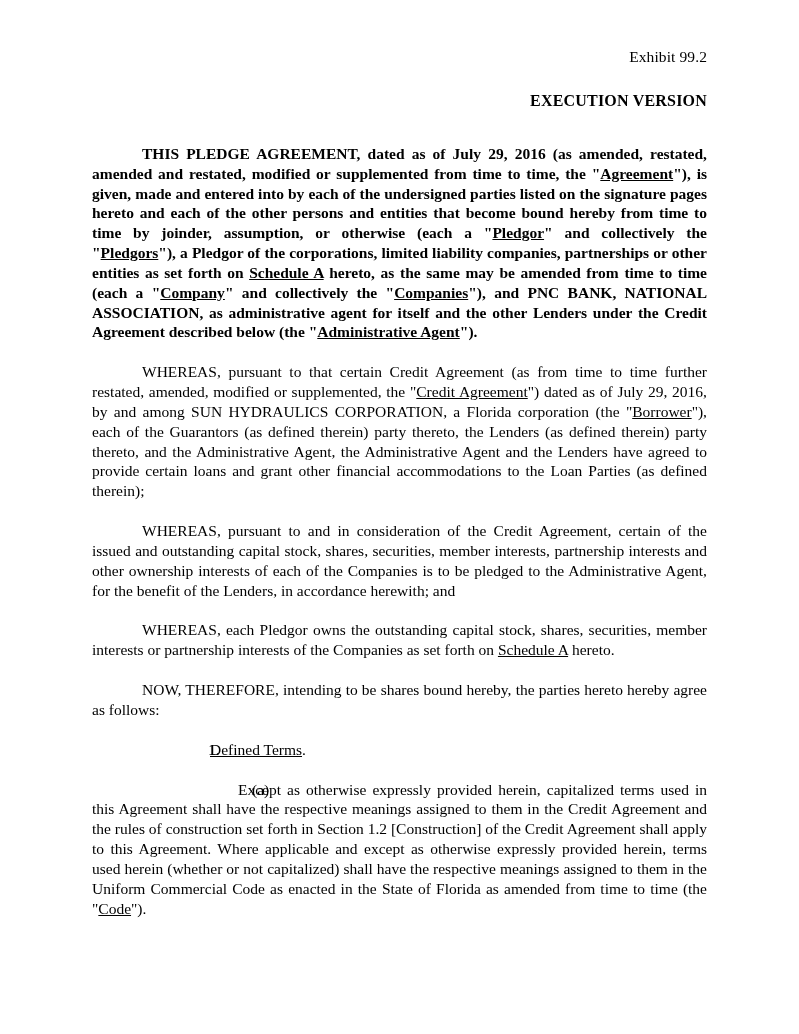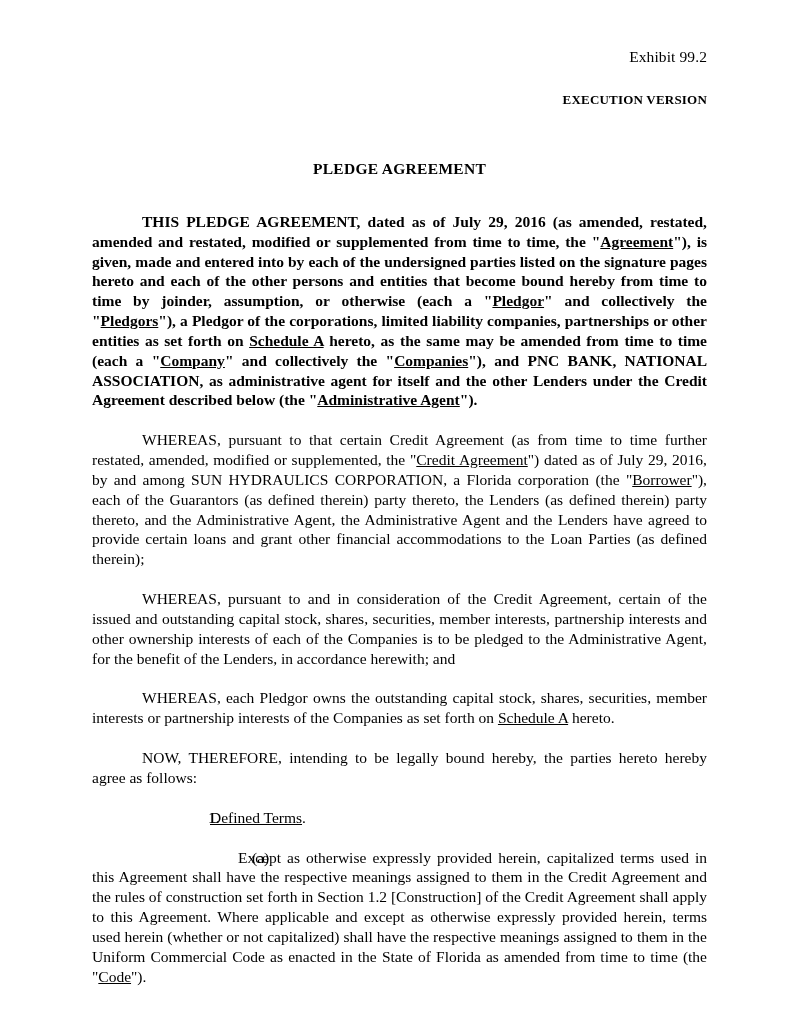--- a/index.html
+++ b/index.html
@@ -25,21 +25,21 @@
   }
   .exhibit-line {
     text-align: right;
     font-size: 15.5px;
     margin-top: 0;
     margin-bottom: 0;
     letter-spacing: 0.1px;
   }
   .execution-version {
     text-align: right;
-    font-size: 13px;
+    font-size: 16px;
     font-weight: bold;
     margin-top: 26px;
     margin-bottom: 0;
     letter-spacing: 0.2px;
   }
   .doc-title {
     text-align: center;
     font-size: 15.5px;
     font-weight: bold;
     margin-top: 52px;
@@ -90,37 +90,36 @@
 </style>
 </head>
 <body>
 
 <div class="page">
 
   <div class="exhibit-line">Exhibit 99.2</div>
 
   <div class="execution-version">EXECUTION VERSION</div>
 
-  <div class="doc-title">PLEDGE AGREEMENT</div>
 
   <p class="body-par first-after-title">
     <span>THIS PLEDGE AGREEMENT, dated as of July 29, 2016 (as amended, restated, amended and restated, modified or supplemented from time to time, the "</span><span class="u">Agreement</span><span>"), is given, made and entered into by each of the undersigned parties listed on the signature pages hereto and each of the other persons and entities that become bound hereby from time to time by joinder, assumption, or otherwise (each a "</span><span class="u">Pledgor</span><span>" and collectively the "</span><span class="u">Pledgors</span><span>"), a Pledgor of the corporations, limited liability companies, partnerships or other entities as set forth on </span><span class="u nowrap">Schedule A</span><span> hereto, as the same may be amended from time to time (each a "</span><span class="u">Company</span><span>" and collectively the "</span><span class="u">Companies</span><span>"), and PNC BANK, NATIONAL ASSOCIATION, as administrative agent for itself and the other Lenders under the Credit Agreement described below (the "</span><span class="u">Administrative Agent</span><span>").</span>
   </p>
 
   <p class="body-par">
     <span>WHEREAS, pursuant to that certain Credit Agreement (as from time to time further restated, amended, modified or supplemented, the "</span><span class="u">Credit Agreement</span><span>") dated as of July 29, 2016, by and among SUN HYDRAULICS CORPORATION, a Florida corporation (the "</span><span class="u">Borrower</span><span>"), each of the Guarantors (as defined therein) party thereto, the Lenders (as defined therein) party thereto, and the Administrative Agent, the Administrative Agent and the Lenders have agreed to provide certain loans and grant other financial accommodations to the Loan Parties (as defined therein);</span>
   </p>
 
   <p class="body-par">WHEREAS, pursuant to and in consideration of the Credit Agreement, certain of the issued and outstanding capital stock, shares, securities, member interests, partnership interests and other ownership interests of each of the Companies is to be pledged to the Administrative Agent, for the benefit of the Lenders, in accordance herewith; and</p>
 
   <p class="body-par">
     <span>WHEREAS, each Pledgor owns the outstanding capital stock, shares, securities, member interests or partnership interests of the Companies as set forth on </span><span class="u nowrap">Schedule A</span><span> hereto.</span>
   </p>
 
-  <p class="body-par">NOW, THEREFORE, intending to be legally bound hereby, the parties hereto hereby agree as follows:</p>
+  <p class="body-par">NOW, THEREFORE, intending to be shares bound hereby, the parties hereto hereby agree as follows:</p>
 
   <p class="numbered-item">
     <span class="num">1.</span><span class="u">Defined Terms</span><span>.</span>
   </p>
 
   <p class="sub-par">
     <span class="label">(a)</span><span>Except as otherwise expressly provided herein, capitalized terms used in this Agreement shall have the respective meanings assigned to them in the Credit Agreement and the rules of construction set forth in Section 1.2 [Construction] of the Credit Agreement shall apply to this Agreement.  Where applicable and except as otherwise expressly provided herein, terms used herein (whether or not capitalized) shall have the respective meanings assigned to them in the Uniform Commercial Code as enacted in the State of Florida as amended from time to time (the "</span><span class="u">Code</span><span>").</span>
   </p>
 
 </div>

